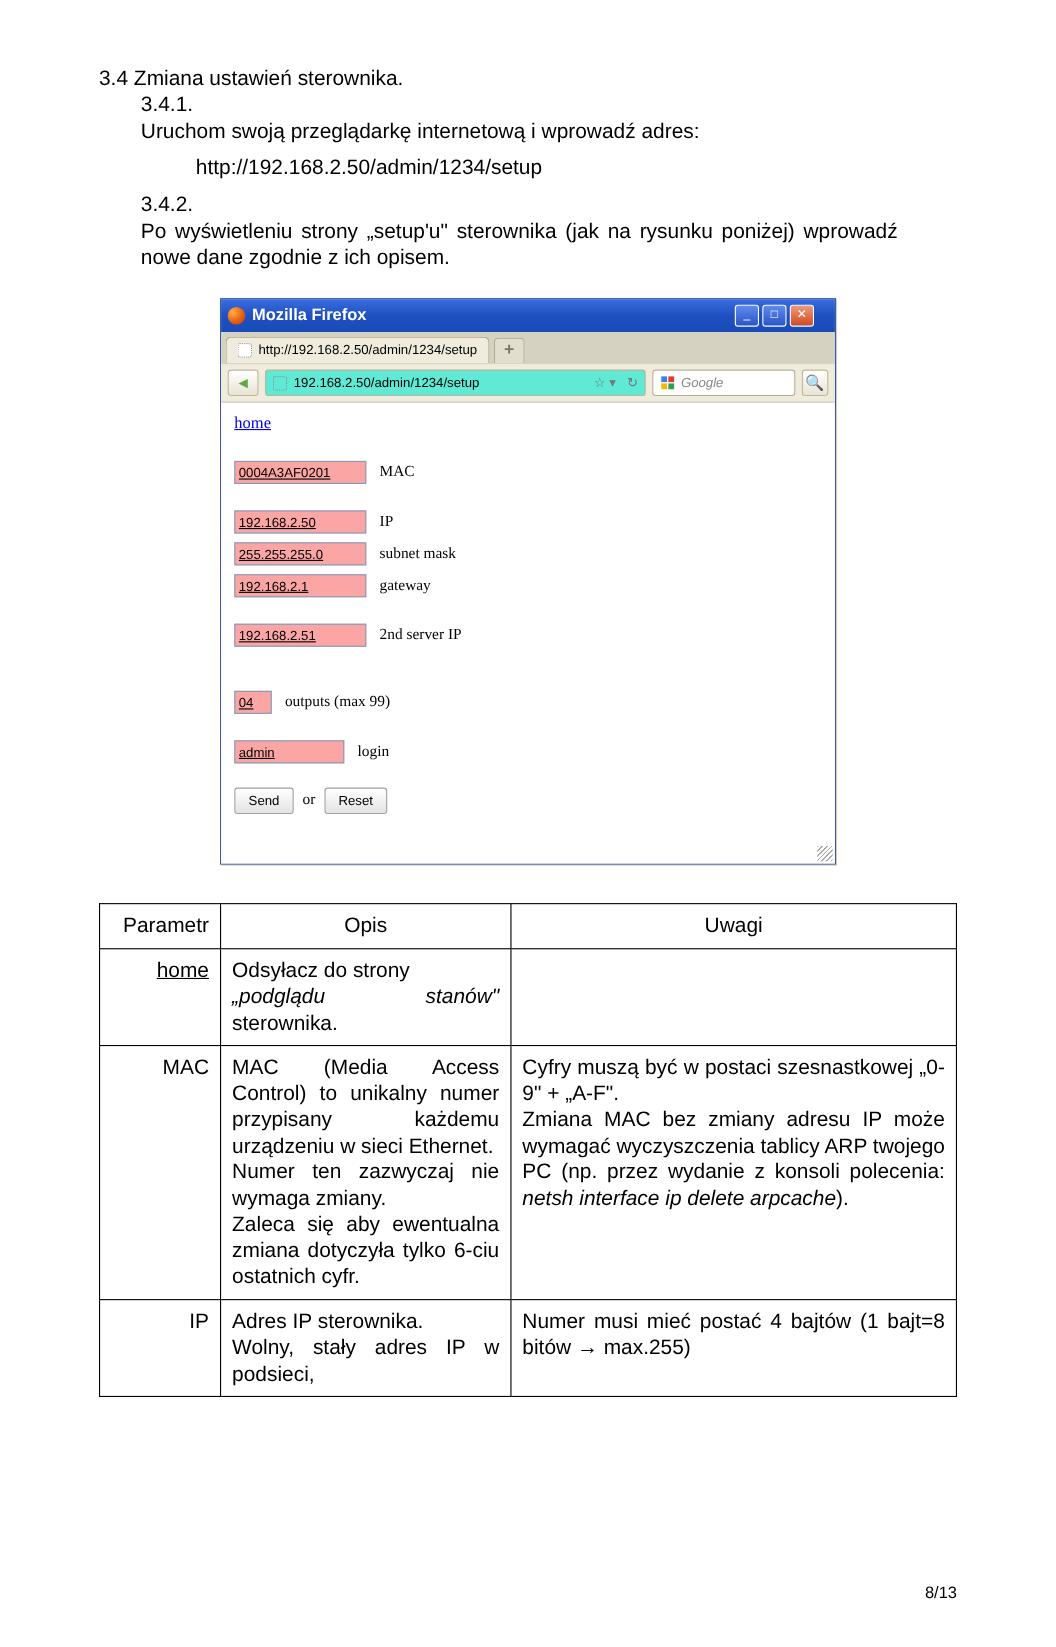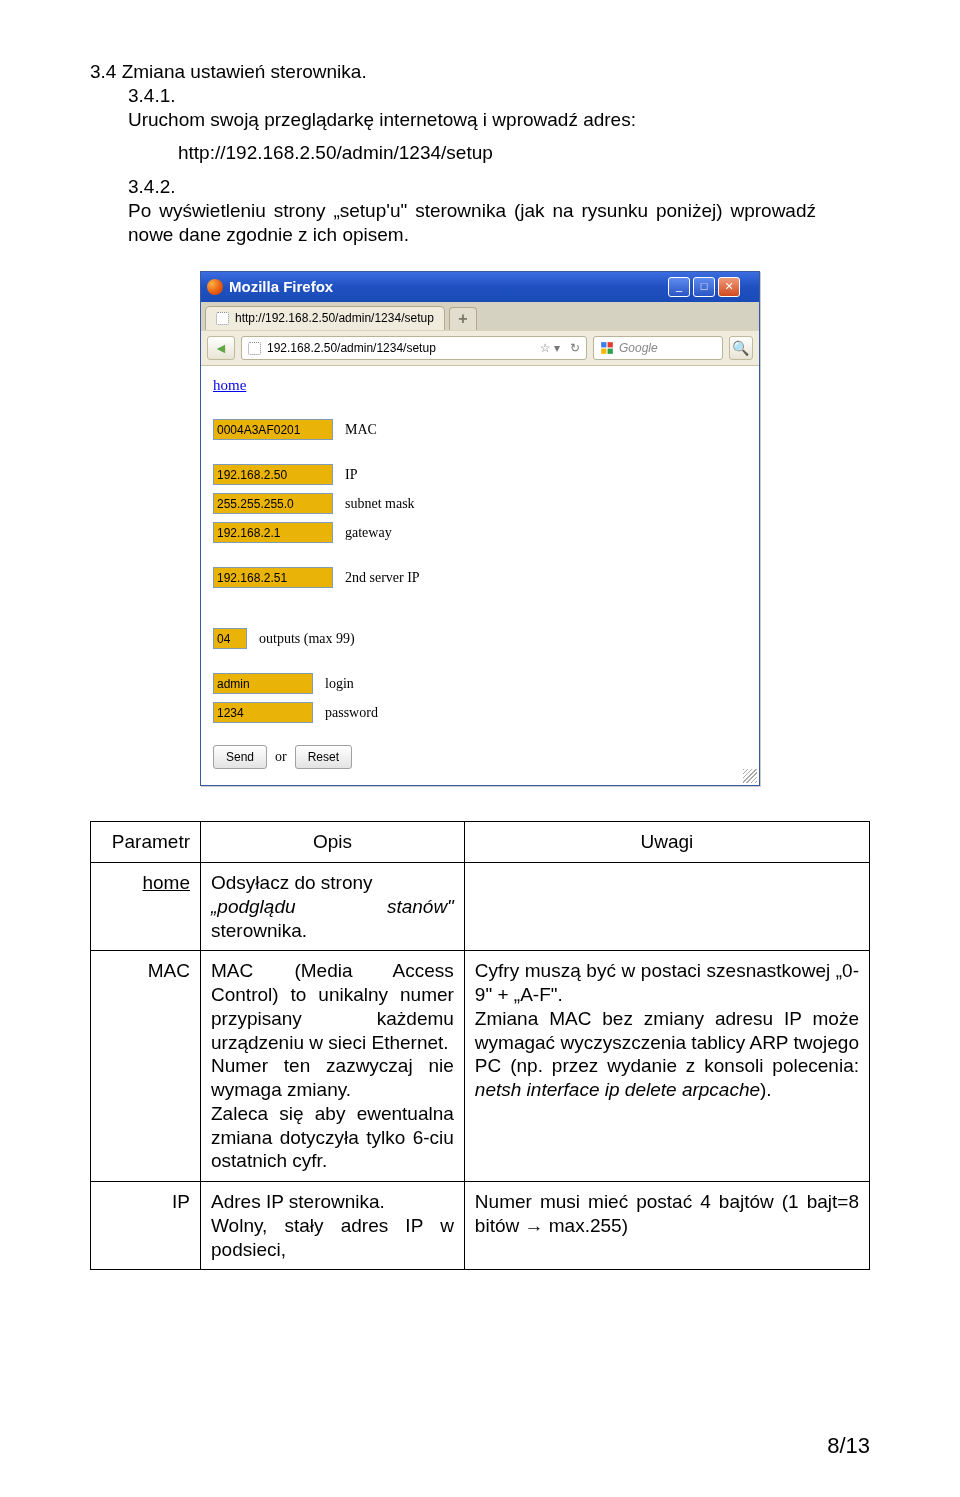--- a/index.html
+++ b/index.html
@@ -56,48 +56,48 @@
   .tabbar{background:#d6d2c2;padding:4px 4px 0 4px;display:flex;align-items:flex-end;}
   .tab{background:#efecde;border:1px solid #b0a98a;border-bottom:none;border-radius:5px 5px 0 0;
     padding:4px 10px;font-size:12px;display:flex;align-items:center;gap:6px;max-width:280px;}
   .tab .favicon{width:13px;height:13px;border:1px dotted #888;background:#fff;border-radius:2px;flex-shrink:0;}
   .newtab{width:28px;height:23px;background:#e2dece;border:1px solid #b0a98a;border-bottom:none;border-radius:4px 4px 0 0;margin-left:4px;
     display:flex;align-items:center;justify-content:center;color:#7a7766;font-size:16px;font-weight:bold;}
 
   .addrbar{background:#efecde;border-top:1px solid #d8d4c0;padding:5px 6px;display:flex;align-items:center;gap:6px;font-size:12px;}
   .navbtn{width:28px;height:24px;background:linear-gradient(#fff,#e8e4d4);border:1px solid #c0b99a;border-radius:3px;
     display:flex;align-items:center;justify-content:center;color:#5fa845;font-size:14px;font-weight:bold;}
-  .addr-input{flex:1;background:#ffffff;border:1px solid #b8b296;border-radius:3px;height:24px;display:flex;align-items:center;padding:0 6px;gap:6px;}
+  .addr-input{flex:1;background:#5eead4;border:1px solid #b8b296;border-radius:3px;height:24px;display:flex;align-items:center;padding:0 6px;gap:6px;}
   .addr-input .favicon{width:13px;height:13px;border:1px dotted #888;border-radius:2px;}
   .addr-input .rside{margin-left:auto;display:flex;gap:10px;color:#777;}
   .srch-input{width:130px;background:#fff;border:1px solid #b8b296;border-radius:3px;height:24px;display:flex;align-items:center;padding:0 6px;gap:5px;color:#888;font-style:italic;}
   .google-icon{width:14px;height:14px;flex-shrink:0;}
   .magnify{width:24px;height:24px;background:linear-gradient(#fff,#e8e4d4);border:1px solid #c0b99a;border-radius:3px;
     display:flex;align-items:center;justify-content:center;color:#c58a46;font-size:14px;}
 
   .content{background:#fff;border-top:1px solid #c8c2a8;padding:10px 12px 12px 12px;font-size:14px;font-family:"Times New Roman",serif;position:relative;min-height:420px;}
   .home-link{color:#0000ee;text-decoration:underline;font-size:15px;}
   .form-row{display:flex;align-items:center;gap:12px;margin-top:8px;}
-  .form-row input{font-family:Arial,sans-serif;font-size:12px;border:1px solid #7f9db9;height:21px;padding:0 3px;background:#eab308;}
+  .form-row input{font-family:Arial,sans-serif;font-size:12px;border:1px solid #7f9db9;height:21px;padding:0 3px;background:#fca5a5;text-decoration:underline;}
   .w-long{width:120px;}
   .w-short{width:56px;}
   .gap{height:16px;}
   .btns-row{margin-top:22px;display:flex;align-items:center;gap:8px;}
   .btns-row button{font-family:Arial,sans-serif;font-size:12px;height:24px;padding:0 12px;background:linear-gradient(#fff,#e3e3e3);border:1px solid #a0a0a0;border-radius:3px;}
   .resize-grip{position:absolute;right:2px;bottom:2px;width:14px;height:14px;
     background:repeating-linear-gradient(135deg,#aaa 0 1px,transparent 1px 3px);}
 
   table.params{width:100%;border-collapse:collapse;font-size:19px;}
   table.params th, table.params td{border:1px solid #000;padding:8px 10px;vertical-align:top;text-align:justify;}
   table.params th{font-weight:normal;text-align:center;}
   table.params .pname{text-align:right;width:110px;}
   .ul{text-decoration:underline;}
   .em{font-style:italic;}
 
-  .footer{position:absolute;bottom:38px;right:90px;font-size:22px;margin-left:24px;}
+  .footer{position:absolute;bottom:38px;right:90px;font-size:15px;margin-left:24px;}
 </style>
 </head>
 <body>
 
 <div class="sec-title">3.4 Zmiana ustawień sterownika.</div>
 
 <div class="step">
   <span class="step-num">3.4.1.</span>
   <span class="step-body">Uruchom swoją przeglądarkę internetową i wprowadź adres:</span>
 </div>
@@ -175,24 +175,20 @@
     <div class="gap"></div>
     <div class="form-row">
       <input class="w-short" style="width: 34px;" value="04">
       <span>outputs (max 99)</span>
     </div>
     <div class="gap"></div>
     <div class="form-row">
       <input class="w-long" style="width: 100px;" value="admin">
       <span>login</span>
     </div>
-    <div class="form-row">
-      <input class="w-long" style="width: 100px;" value="1234">
-      <span>password</span>
-    </div>
     <div class="btns-row">
       <button>Send</button>
       <span>or</span>
       <button>Reset</button>
     </div>
     <div class="resize-grip"></div>
   </div>
 </div>
 
 <table class="params">

